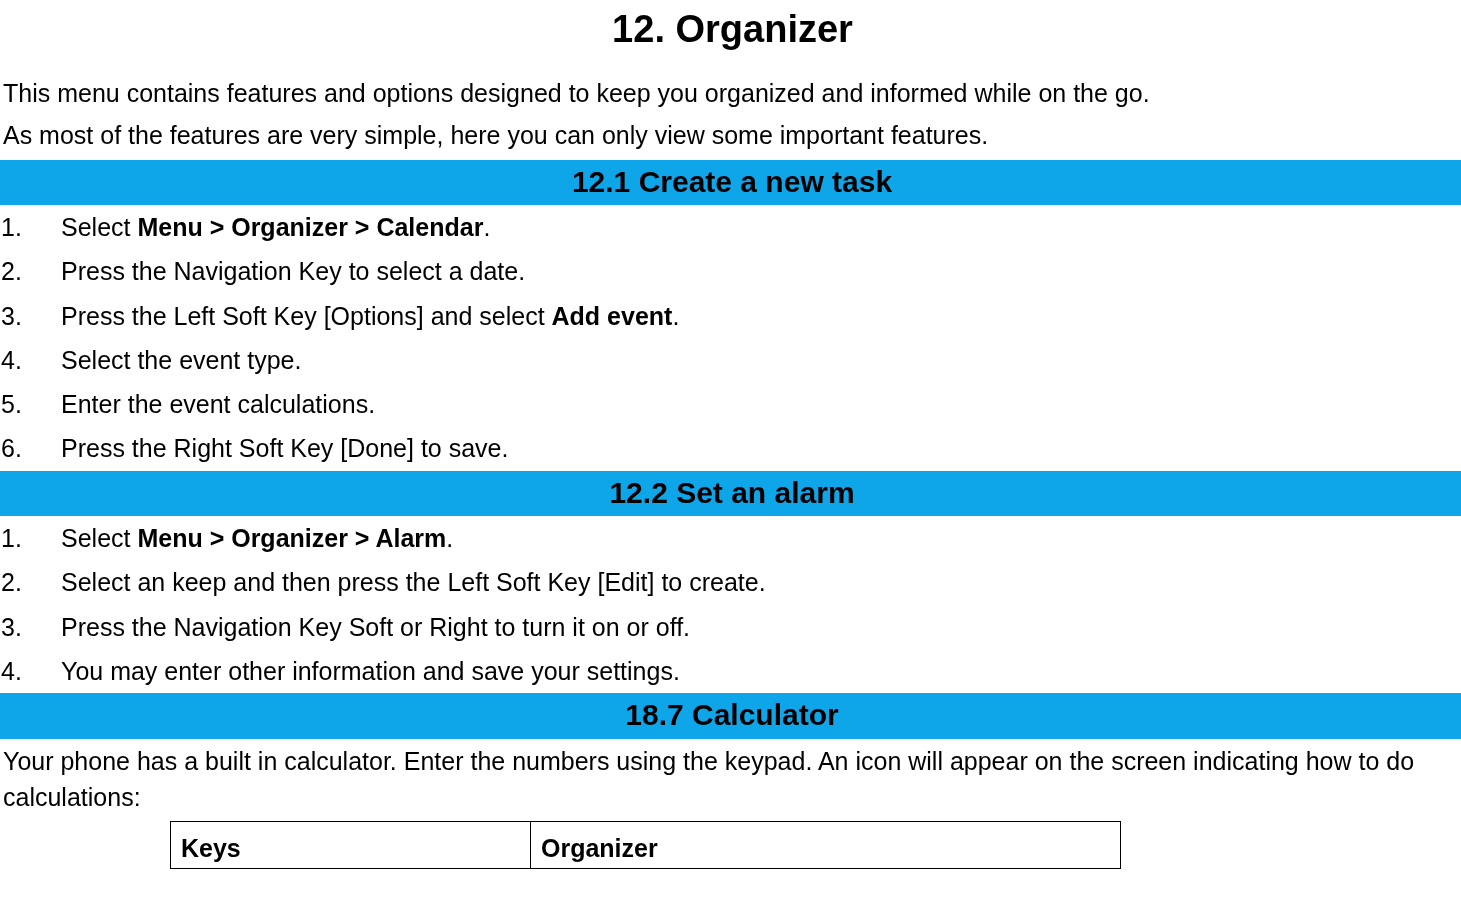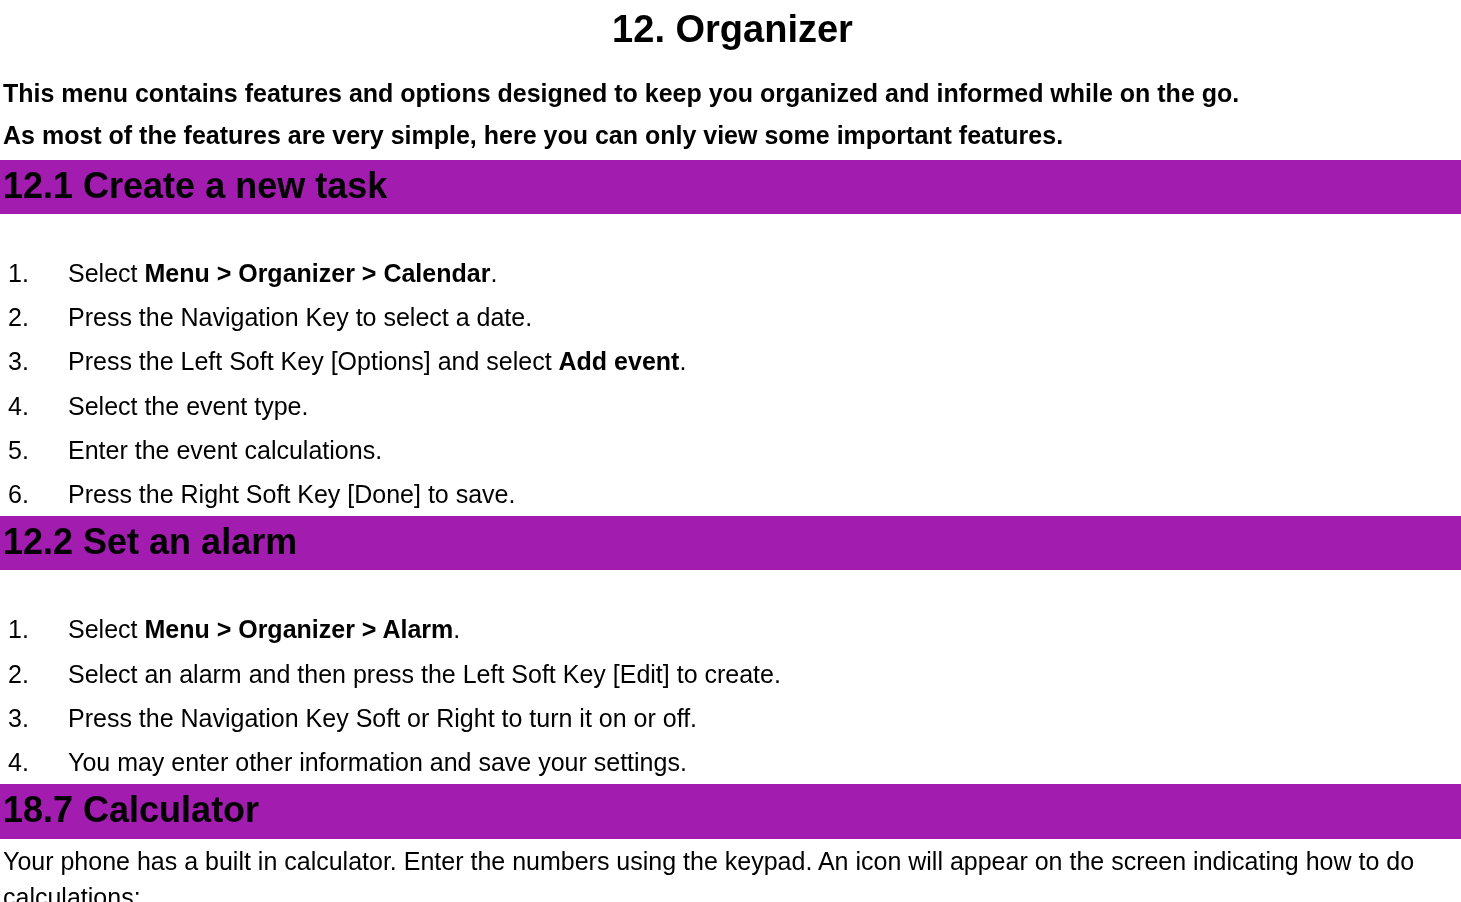--- a/index.html
+++ b/index.html
@@ -16,33 +16,32 @@
       line-height: 1.45;
     }
     .page-title {
       text-align: center;
       font-weight: bold;
       font-size: 38px;
       padding: 2px 0 18px 4px;
     }
     .intro-para {
       padding: 0 0 6px 3px;
-      font-weight: bold;
     }
     .section-heading {
-      background: #a21caf;
+      background: #0ea5e9;
       font-weight: bold;
-      font-size: 36px;
+      font-size: 30px;
       padding: 0 0 2px 3px;
+      text-align: center;
     }
     ol.steps {
       list-style: none;
       counter-reset: step;
-      padding-left: 8px;
-      margin-top: 37px;
+      padding-left: 1px;
     }
     ol.steps > li {
       counter-increment: step;
       display: flex;
       padding: 4px 0;
     }
     ol.steps > li::before {
       content: counter(step) ".";
       width: 60px;
       flex-shrink: 0;
@@ -97,21 +96,21 @@
     <span class="step-text"><span>Press the Right Soft Key [Done] to save.</span><b></b><span></span></span>
   </li>
 </ol>
 
 <h2 class="section-heading">12.2  Set an alarm</h2>
 <ol class="steps">
   <li>
     <span class="step-text"><span>Select </span><b>Menu &gt; Organizer &gt; Alarm</b><span>.</span></span>
   </li>
   <li>
-    <span class="step-text"><span>Select an alarm and then press the Left Soft Key [Edit] to create.</span><b></b><span></span></span>
+    <span class="step-text"><span>Select an keep and then press the Left Soft Key [Edit] to create.</span><b></b><span></span></span>
   </li>
   <li>
     <span class="step-text"><span>Press the Navigation Key Soft or Right to turn it on or off.</span><b></b><span></span></span>
   </li>
   <li>
     <span class="step-text"><span>You may enter other information and save your settings.</span><b></b><span></span></span>
   </li>
 </ol>
 
 <h2 class="section-heading">18.7  Calculator</h2>

